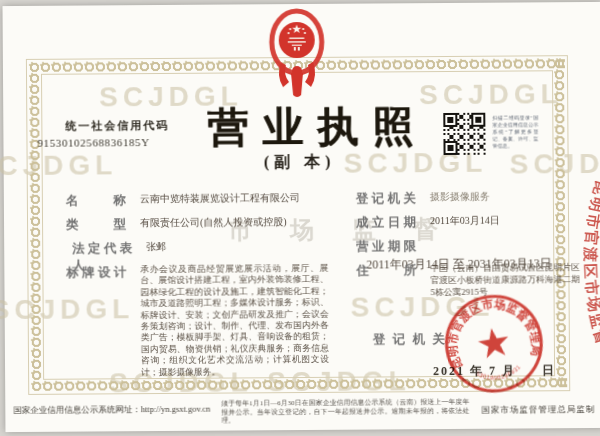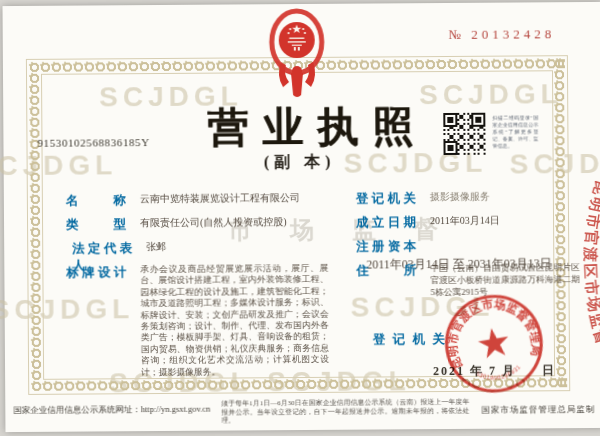--- a/index.html
+++ b/index.html
@@ -44,21 +44,21 @@
          font-size:16px;font-weight:bold;color:#27221a;letter-spacing:5px;}
   
   .qr{position:absolute;left:440px;top:110px;width:42px;height:42px;z-index:3;
       display:grid;grid-template-columns:repeat(21,2px);grid-template-rows:repeat(21,2px);}
   .qr div{width:2px;height:2px;}
   .qr .on{background:#15130f;}
   .qr-caption{position:absolute;left:489px;top:112px;width:46px;z-index:3;
       font-size:5px;line-height:7px;color:#57606e;text-align:justify;}
   
   .row{position:absolute;z-index:3;}
-  .flabel{display:inline-block;width:60px;font-size:12.5px;font-weight:bold;color:#0369a1;
+  .flabel{display:inline-block;width:60px;font-size:12.5px;font-weight:bold;color:#737373;
           text-align:justify;text-align-last:justify;vertical-align:top;}
   .fvalue{display:inline-block;margin-left:10px;font-size:10px;color:#53493f;vertical-align:top;}
   .scope-v{width:188px;font-size:8.8px;line-height:11.4px;text-align:justify;color:#5a5045;}
   .addr-v{width:150px;font-size:8.8px;line-height:12px;color:#5a5045;}
   .cap-v{color:#8a8274;}
   .wide-label{width:72px;}
   .date-line{position:absolute;left:428px;top:360px;z-index:3;font-size:12px;color:#3a352c;
              letter-spacing:2px;white-space:nowrap;font-weight:bold;}
   .date-line .gap{display:inline-block;width:26px;}
   
@@ -110,24 +110,22 @@
       <rect x="21" y="39.2" width="18" height="1.4" fill="#f6ebe2"></rect>
       <rect x="25" y="42.6" width="10" height="1.2" fill="#f6ebe2"></rect>
       <rect x="27" y="45" width="2" height="3.5" fill="#f6ebe2"></rect>
         <rect x="31" y="45" width="2" height="3.5" fill="#f6ebe2"></rect>
       <circle cx="30" cy="69" r="5" fill="#d2342b"></circle>
       <path d="M14,60 Q9,74 16,85 L22,80 Q16,72 19,63 Z" fill="#d2342b"></path>
       <path d="M46,60 Q51,74 44,85 L38,80 Q44,72 41,63 Z" fill="#d2342b"></path>
       <path d="M24,71 L36,71 L34,93 Q30,97 26,93 Z" fill="#d2342b"></path>
     </svg>
 
-    <div class="serial">
-      <span>№</span><span class="num">20132428</span>
-    </div>
-
+
+    <div class="ccode-label">统一社会信用代码</div>
     <div class="ccode-value">91530102568836185Y</div>
 
     <div class="title">营业执照</div>
     <div class="subtitle">(副  本)</div>
 
     <div class="qr" id="qr">
         <div class="on"></div>
         <div class="on"></div>
         <div class="on"></div>
         <div class="on"></div>
@@ -590,21 +588,21 @@
 
     <div class="row" style="left:352px;top:187px">
       <span class="flabel">登记机关</span>
       <span class="fvalue cap-v">摄影摄像服务</span>
     </div>
     <div class="row" style="left:352px;top:211px">
       <span class="flabel">成立日期</span>
       <span class="fvalue">2011年03月14日</span>
     </div>
     <div class="row" style="left:352px;top:235px">
-      <span class="flabel">注册资本</span>
+      <span class="flabel">营业期限</span>
       <span class="fvalue" style="font-size:12px">2011年03月14日 至 2031年03月13日</span>
     </div>
     <div class="row" style="left:352px;top:259px">
       <span class="flabel">住所</span>
       <span class="fvalue addr-v">中国（云南）自由贸易试验区昆明片区官渡区小板桥街道康源路万科海港二期5栋公寓2915号</span>
     </div>
 
     <div class="row" style="left:368px;top:328px">
       <span class="flabel wide-label">登记机关</span>
     </div>

